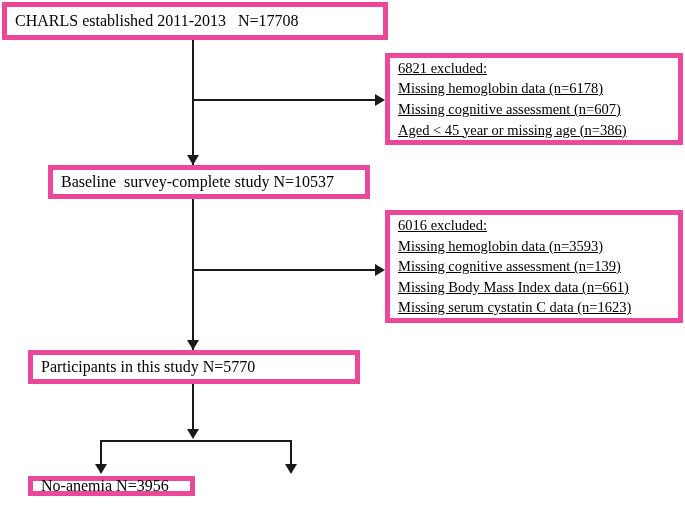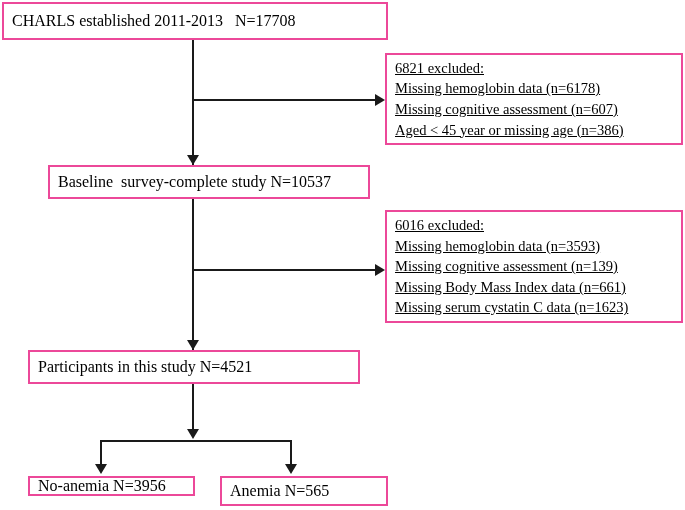--- a/index.html
+++ b/index.html
@@ -11,21 +11,21 @@
     position: relative;
     width: 685px;
     height: 510px;
     background: #ffffff;
     font-family: "Liberation Serif", "DejaVu Serif", serif;
     overflow: hidden;
   }
   .box {
     position: absolute;
     box-sizing: border-box;
-    border: 2px solid #ec4899;
+    border: 5px solid #ec4899;
     background: #ffffff;
     color: #000000;
     display: flex;
     flex-direction: column;
     justify-content: center;
   }
   .box .line {
     white-space: pre;
     line-height: 1.30;
     font-size: 15.5px;
@@ -137,24 +137,21 @@
 
   <div class="box" id="node-excluded-2">
     <div class="line">6016 excluded:</div>
     <div class="line">Missing hemoglobin data (n=3593)</div>
     <div class="line">Missing cognitive assessment (n=139)</div>
     <div class="line">Missing Body Mass Index data (n=661)</div>
     <div class="line">Missing serum cystatin C data (n=1623)</div>
   </div>
 
   <div class="box single" id="node-included">
-    <div class="line">Participants in this study N=4521</div>
+    <div class="line">Participants in this study N=5770</div>
   </div>
 
   <div class="box single" id="node-noanemia">
     <div class="line">No-anemia N=3956</div>
   </div>
 
-  <div class="box single" id="node-anemia">
-    <div class="line">Anemia N=565</div>
-  </div>
 
 </div>
 
 </body></html>

